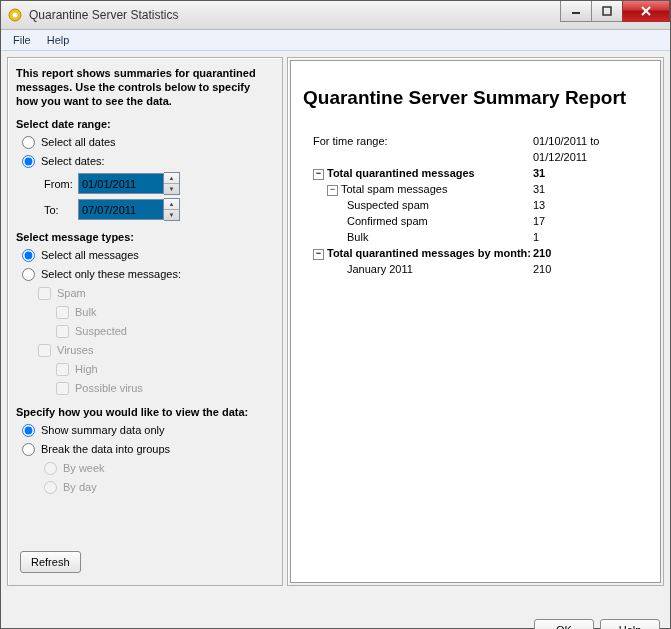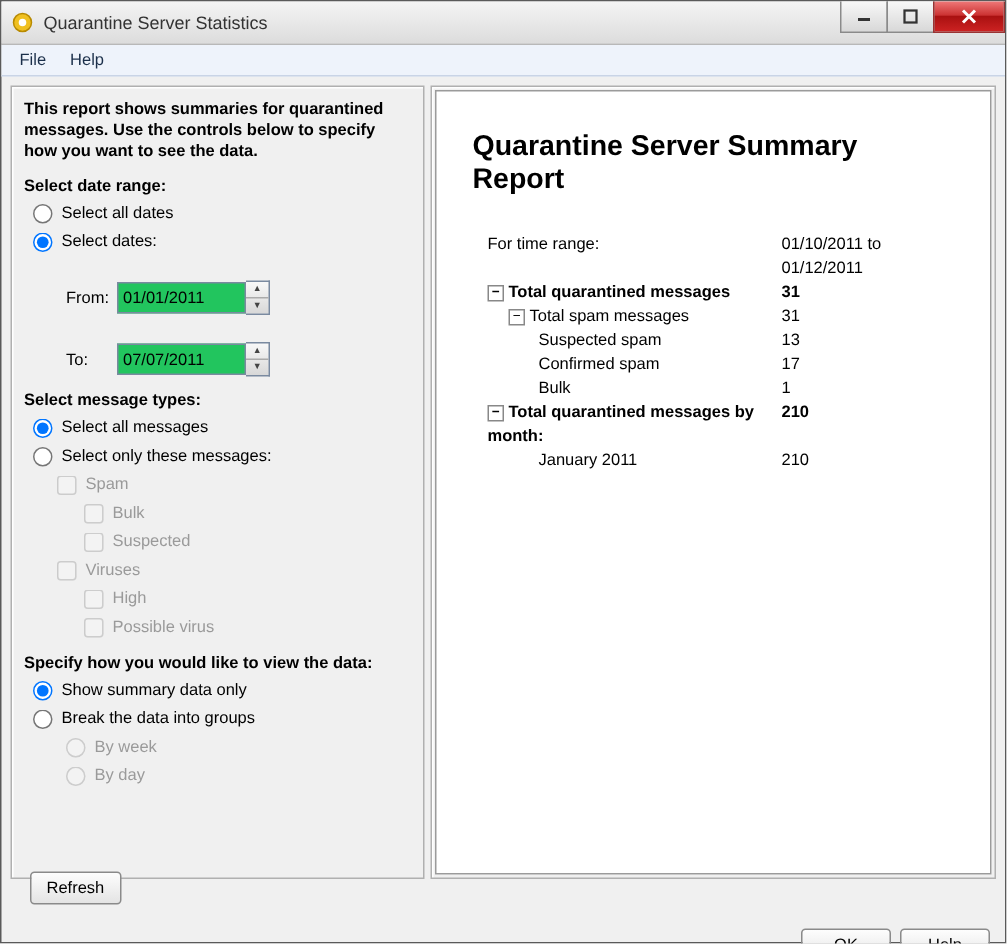--- a/index.html
+++ b/index.html
@@ -81,21 +81,21 @@
     padding: 6px 8px;
     box-shadow: inset 1px 1px 0 #fff;
   }
   .panel.left { width: 258px; }
   .panel.right { flex: 1; padding: 2px; display: flex; }
   .report {
     flex: 1;
     background: #fff;
     border: 1px solid #9b9b9b;
     overflow: auto;
-    padding: 18px 24px;
+    padding: 18px 12px;
   }
   .report h2 {
     font-family: "Segoe UI", Verdana, sans-serif;
     font-size: 19px;
     font-weight: bold;
     margin: 8px 0 24px 0;
   }
   .rep-table { font-size: 11px; width: 100%; }
   .rep-row { display: flex; line-height: 16px; }
   .rep-label { flex: 1; }
@@ -133,27 +133,27 @@
   .opt-row.sub1 { margin-left: 22px; }
   .opt-row.sub2 { margin-left: 40px; }
   .opt-row.sub-radio { margin-left: 28px; }
   input[type=radio], input[type=checkbox] {
     margin: 0 6px 0 0;
     width: 13px; height: 13px;
   }
   .disabled, .disabled * { color: #9a9a9a; }
   .date-row {
     display: flex; align-items: center;
-    margin: 18px 0 3px 28px;
+    margin: 3px 0 3px 28px;
   }
   .date-row label { width: 34px; }
   .date-input {
     width: 78px; height: 19px;
     border: 1px solid #7a8aa0;
-    background: #22c55e;
+    background: #0369a1;
     font-size: 11px;
     padding: 0 3px;
   }
   .spinner {
     width: 15px; height: 21px;
     border: 1px solid #7a8aa0;
     border-left: none;
     display: flex; flex-direction: column;
     background: linear-gradient(#f8f8f8,#d8d8d8);
   }

